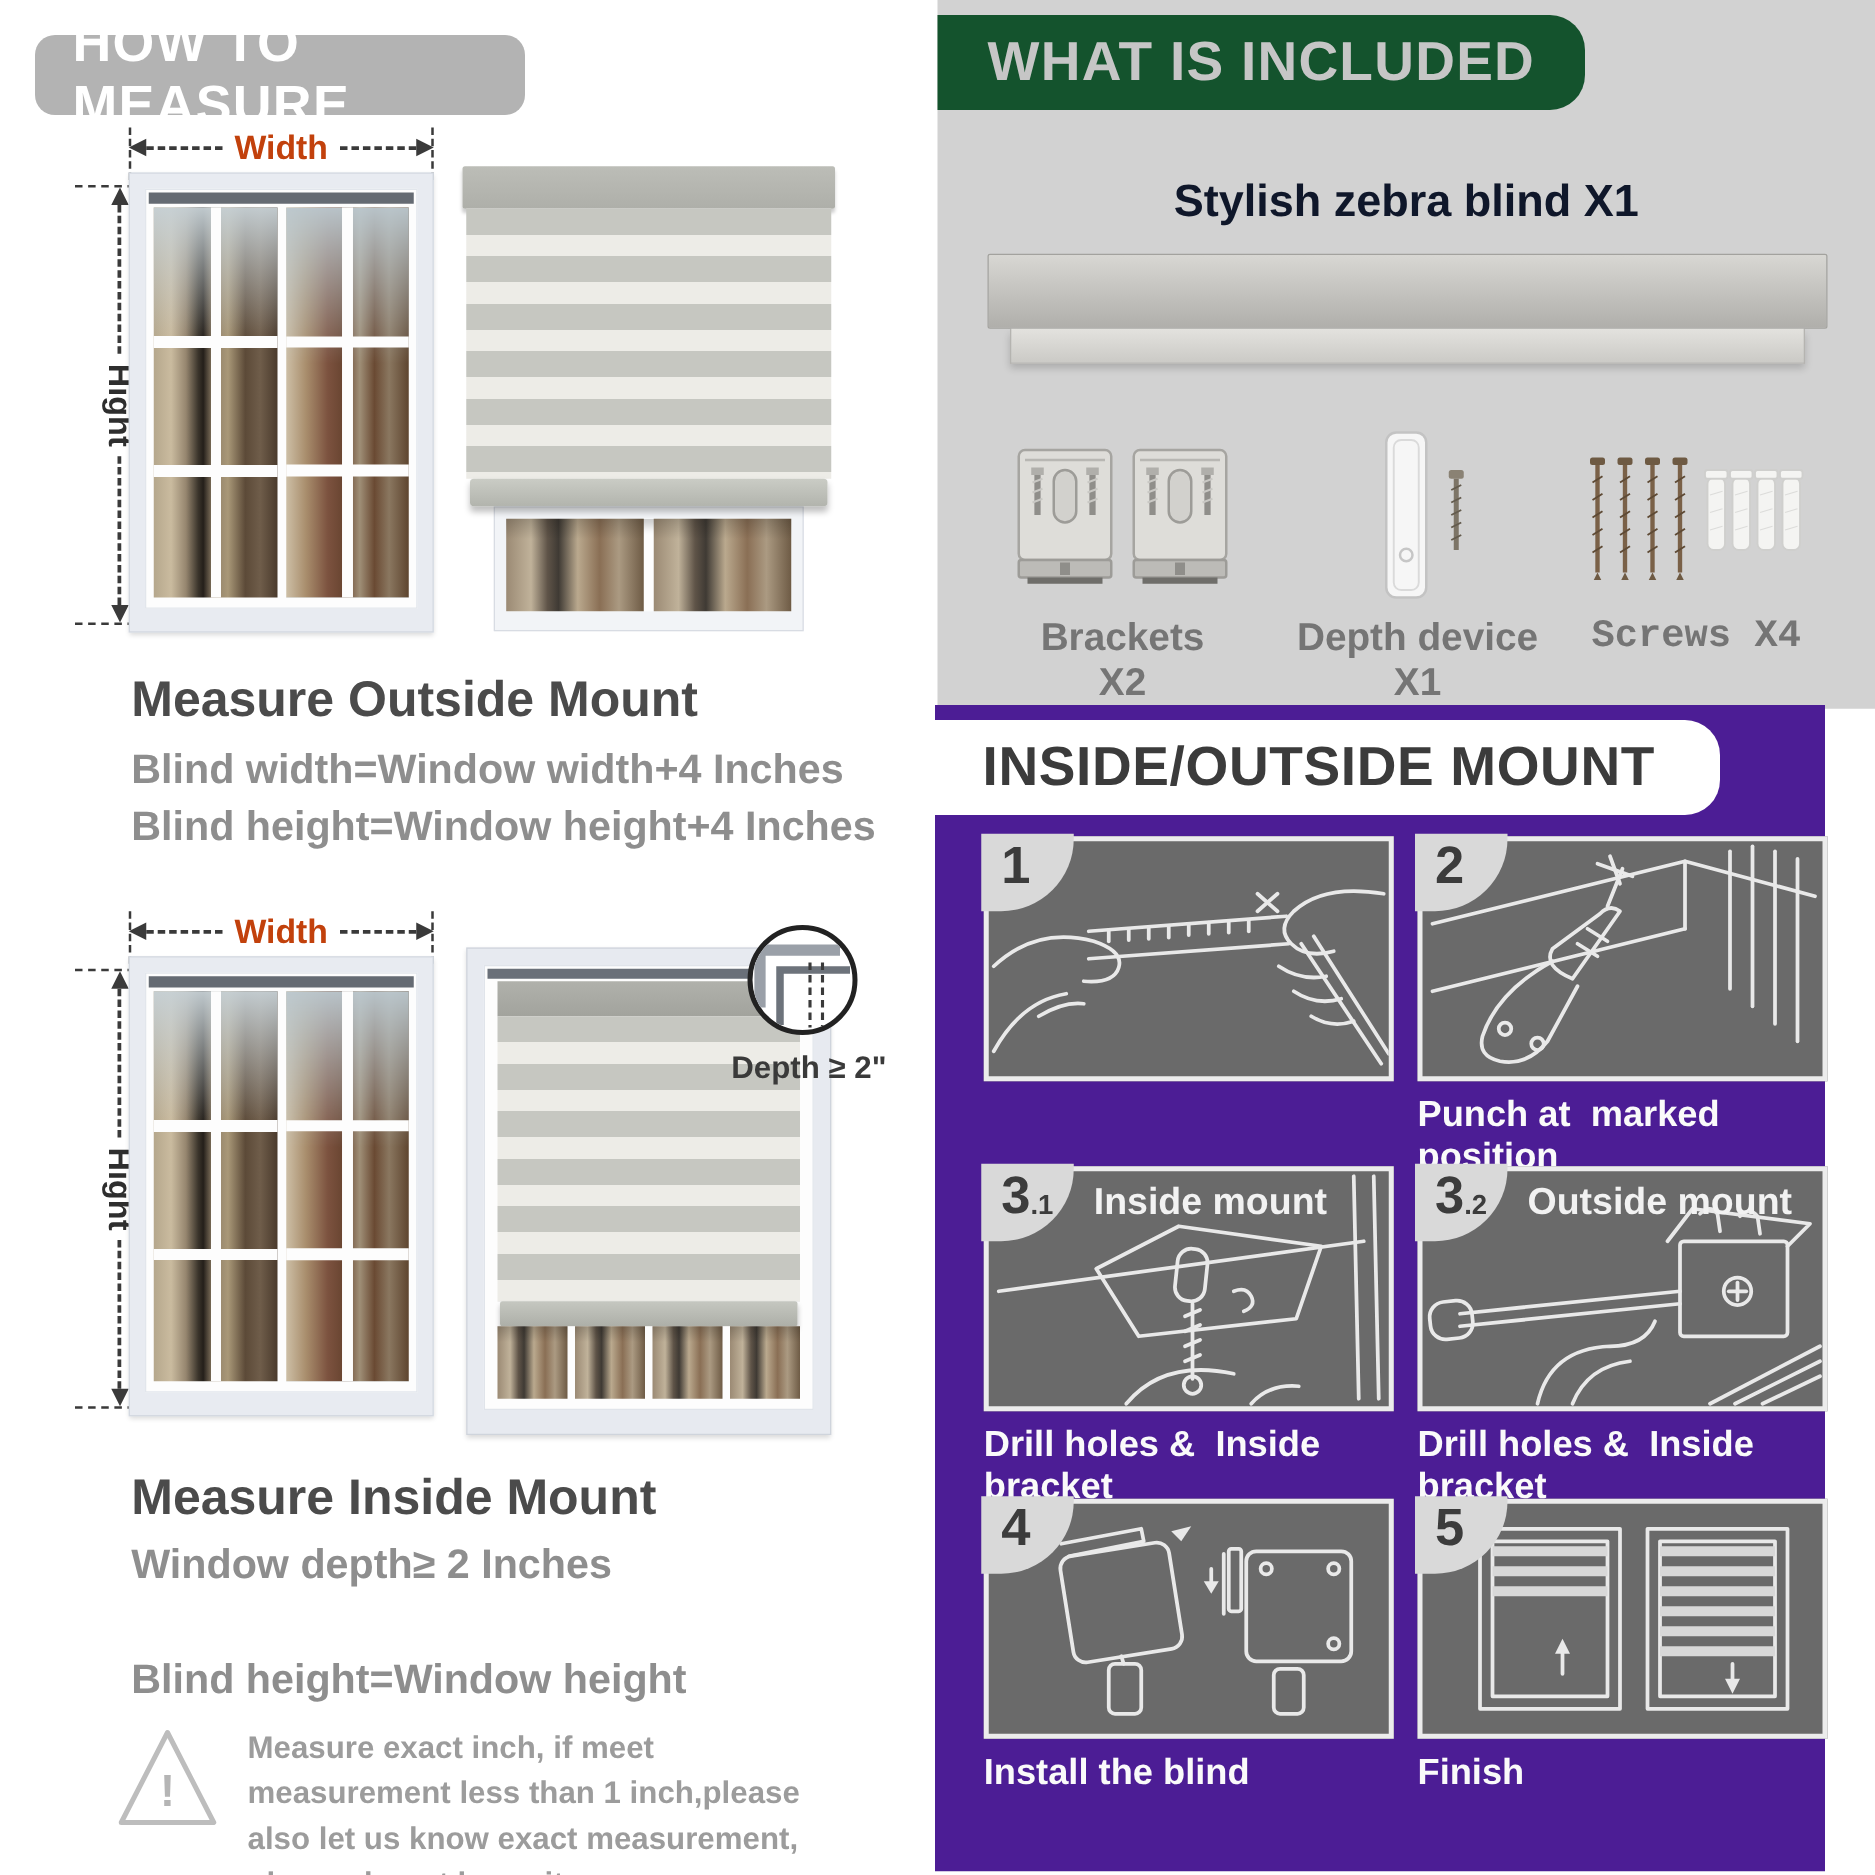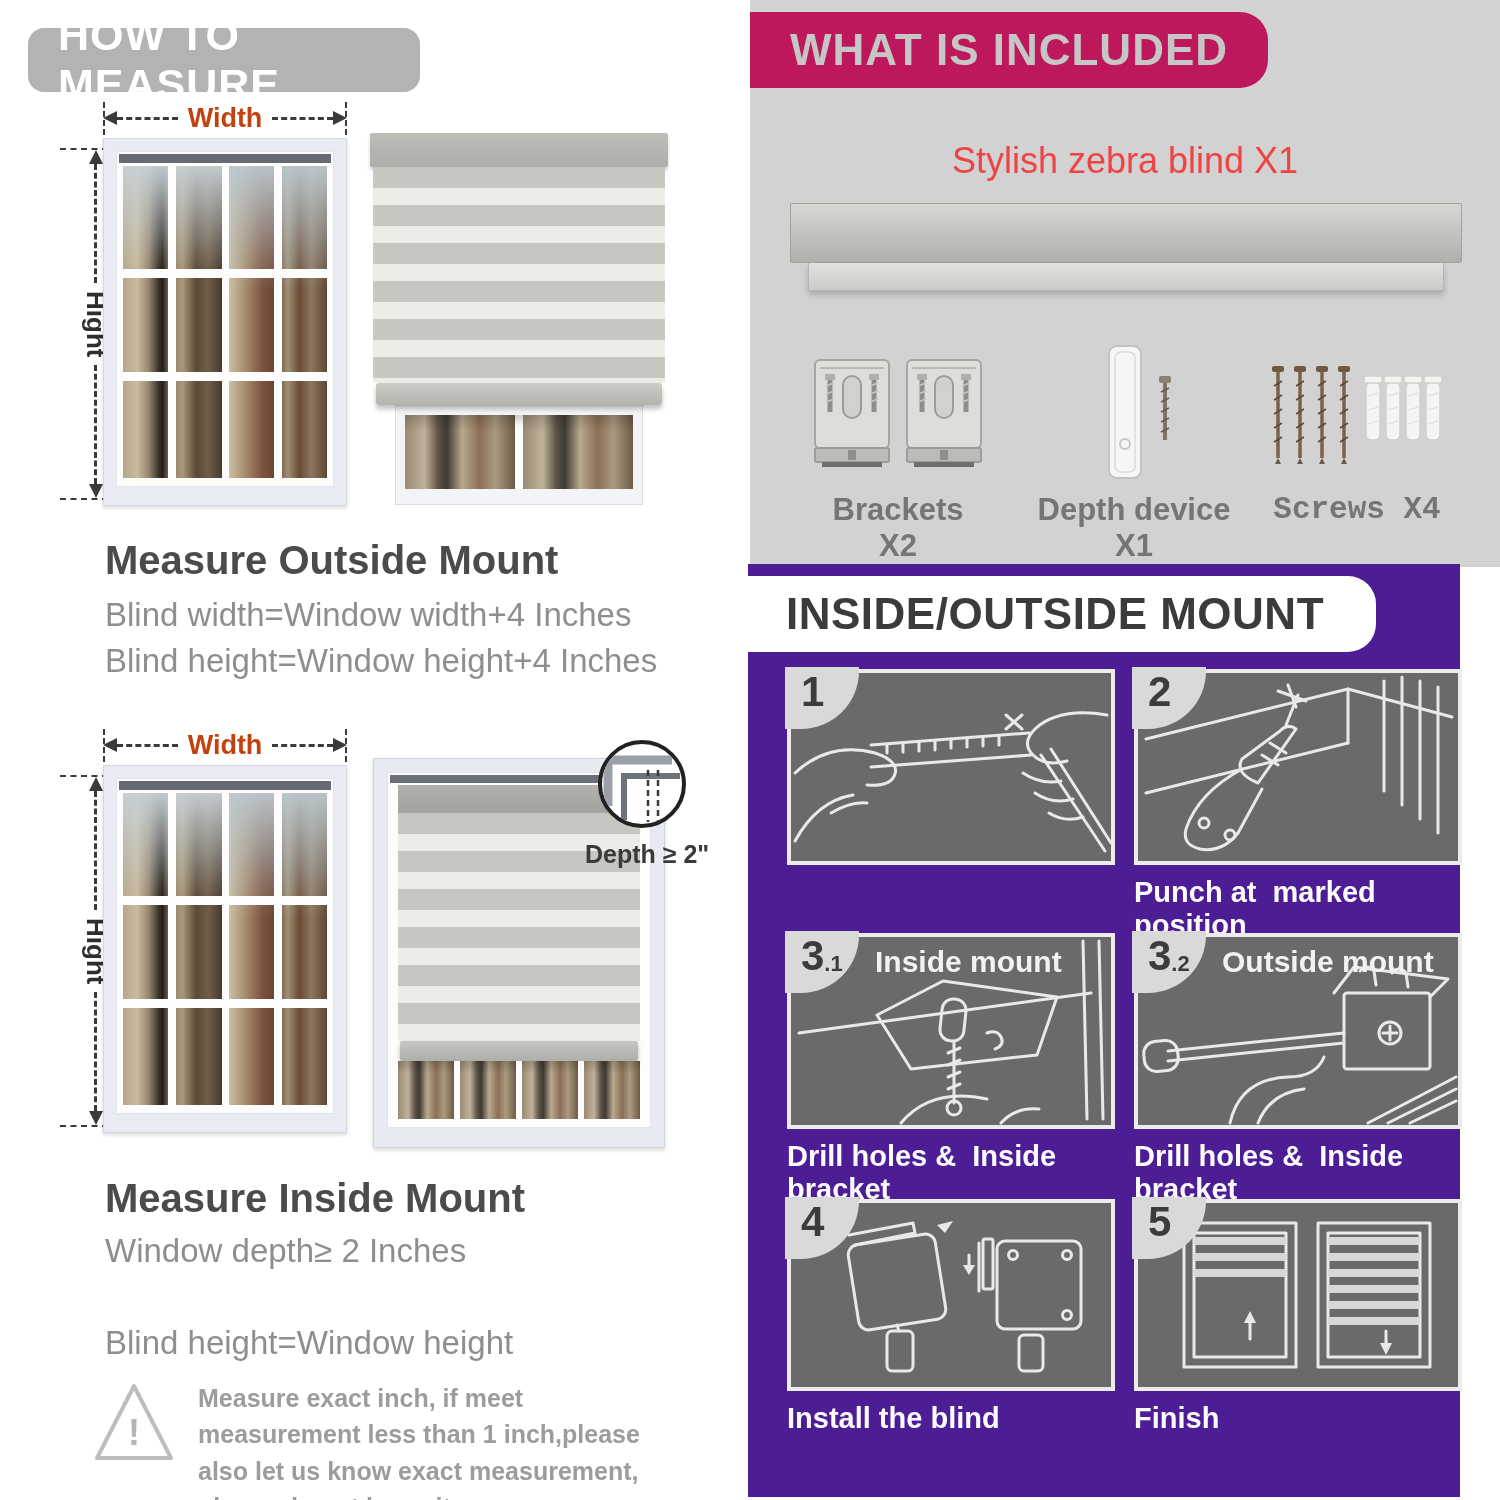--- a/index.html
+++ b/index.html
@@ -5,31 +5,31 @@
   html,body{margin:0;padding:0;background:#ffffff;}
   #root{position:relative;width:1500px;height:1500px;background:#ffffff;overflow:hidden;
         font-family:"Liberation Sans",sans-serif;}
   .abs{position:absolute;}
 
   
   .howto-chip{left:28px;top:28px;width:392px;height:64px;background:#b3b3b3;border-radius:16px;
       display:flex;align-items:center;padding-left:30px;box-sizing:border-box;}
   .howto-chip span{color:#ffffff;font-size:43px;font-weight:bold;letter-spacing:1px;}
   .included-panel{left:750px;top:0;width:750px;height:567px;background:#d2d2d2;}
-  .included-chip{left:0;top:12px;width:518px;height:76px;background:#be185d;border-radius:0 28px 28px 0;
+  .included-chip{left:0;top:12px;width:518px;height:76px;background:#14532d;border-radius:0 28px 28px 0;
       display:flex;align-items:center;padding-left:40px;box-sizing:border-box;}
   .included-chip span{color:#c6c6c6;font-size:44px;font-weight:bold;letter-spacing:1px;}
   .mount-panel{left:748px;top:564px;width:712px;height:933px;background:#4c1d95;}
   .mount-chip{left:0;top:12px;width:628px;height:76px;background:#ffffff;border-radius:0 28px 28px 0;
       display:flex;align-items:center;padding-left:38px;box-sizing:border-box;}
   .mount-chip span{color:#3b3b3b;font-size:44px;font-weight:bold;letter-spacing:0.5px;}
 
   
   .m-title{font-size:40px;font-weight:bold;color:#4b4b4b;}
-  .m-line{font-size:33px;font-weight:normal;color:#8e8e8e;}
+  .m-line{font-size:33px;font-weight:bold;color:#8e8e8e;}
   .warn-text{font-size:25px;color:#9c9c9c;line-height:1.45;font-weight:bold;}
 
   
   .window{box-sizing:border-box;background:#e8ebf1;border:1px solid #d4d9e1;
       box-shadow:0 2px 4px rgba(0,0,0,0.15);padding:12px 12px 18px 12px;}
   .w-inner{position:relative;width:100%;height:100%;background:#fdfdfd;box-sizing:border-box;
       border:1px solid #e2e6ec;}
   .w-track{position:absolute;left:2px;right:2px;top:2px;height:9px;background:#656b73;}
   .w-doors{position:absolute;left:6px;right:6px;top:14px;bottom:8px;display:flex;gap:7px;}
   .w-door{flex:1;position:relative;}
@@ -85,21 +85,21 @@
   .height-arrow .av-b{width:0;height:0;border-left:7px solid transparent;border-right:7px solid transparent;border-top:14px solid #3a3a3a;}
   .height-arrow .vdash{width:0;flex:1;border-left:3px dashed #3a3a3a;}
   .height-arrow .hlabel{writing-mode:vertical-rl;font-size:26px;font-weight:bold;color:#2e2e2e;padding:8px 0;}
 
   .depth-circle{width:88px;height:88px;border-radius:50%;background:#ffffff;border:4px solid #222222;
       box-sizing:border-box;overflow:hidden;}
   .depth-label{font-size:25px;font-weight:bold;color:#3a3a3a;}
 
   
   .item-label{font-size:31px;font-weight:bold;color:#757575;text-align:center;}
-  .product-label{left:750px;top:140px;width:750px;text-align:center;font-size:36px;font-weight:normal;color:#ef4444;}
+  .product-label{left:750px;top:140px;width:750px;text-align:center;font-size:36px;font-weight:bold;color:#0f172a;}
   .headrail{left:790px;top:203px;width:672px;}
   .hr-top{height:60px;background:linear-gradient(180deg,#d8d7d3 0%,#c6c5c1 45%,#b0afab 100%);
       border:1px solid #a3a29e;border-radius:2px;box-sizing:border-box;}
   .hr-bottom{height:28px;margin:0 18px;background:linear-gradient(180deg,#e3e2de,#cbcac6);
       border:1px solid #b5b4b0;border-top:none;box-sizing:border-box;box-shadow:0 4px 6px rgba(0,0,0,0.18);}
 
   
   .step-panel{position:absolute;width:328px;background:#6a6a6a;border:4px solid #ececec;box-sizing:border-box;}
   .step-badge{position:absolute;left:-2px;top:-2px;width:74px;height:62px;background:#d9d9d9;
       border-radius:0 0 58px 0;display:flex;align-items:flex-start;padding:2px 0 0 16px;box-sizing:border-box;}

